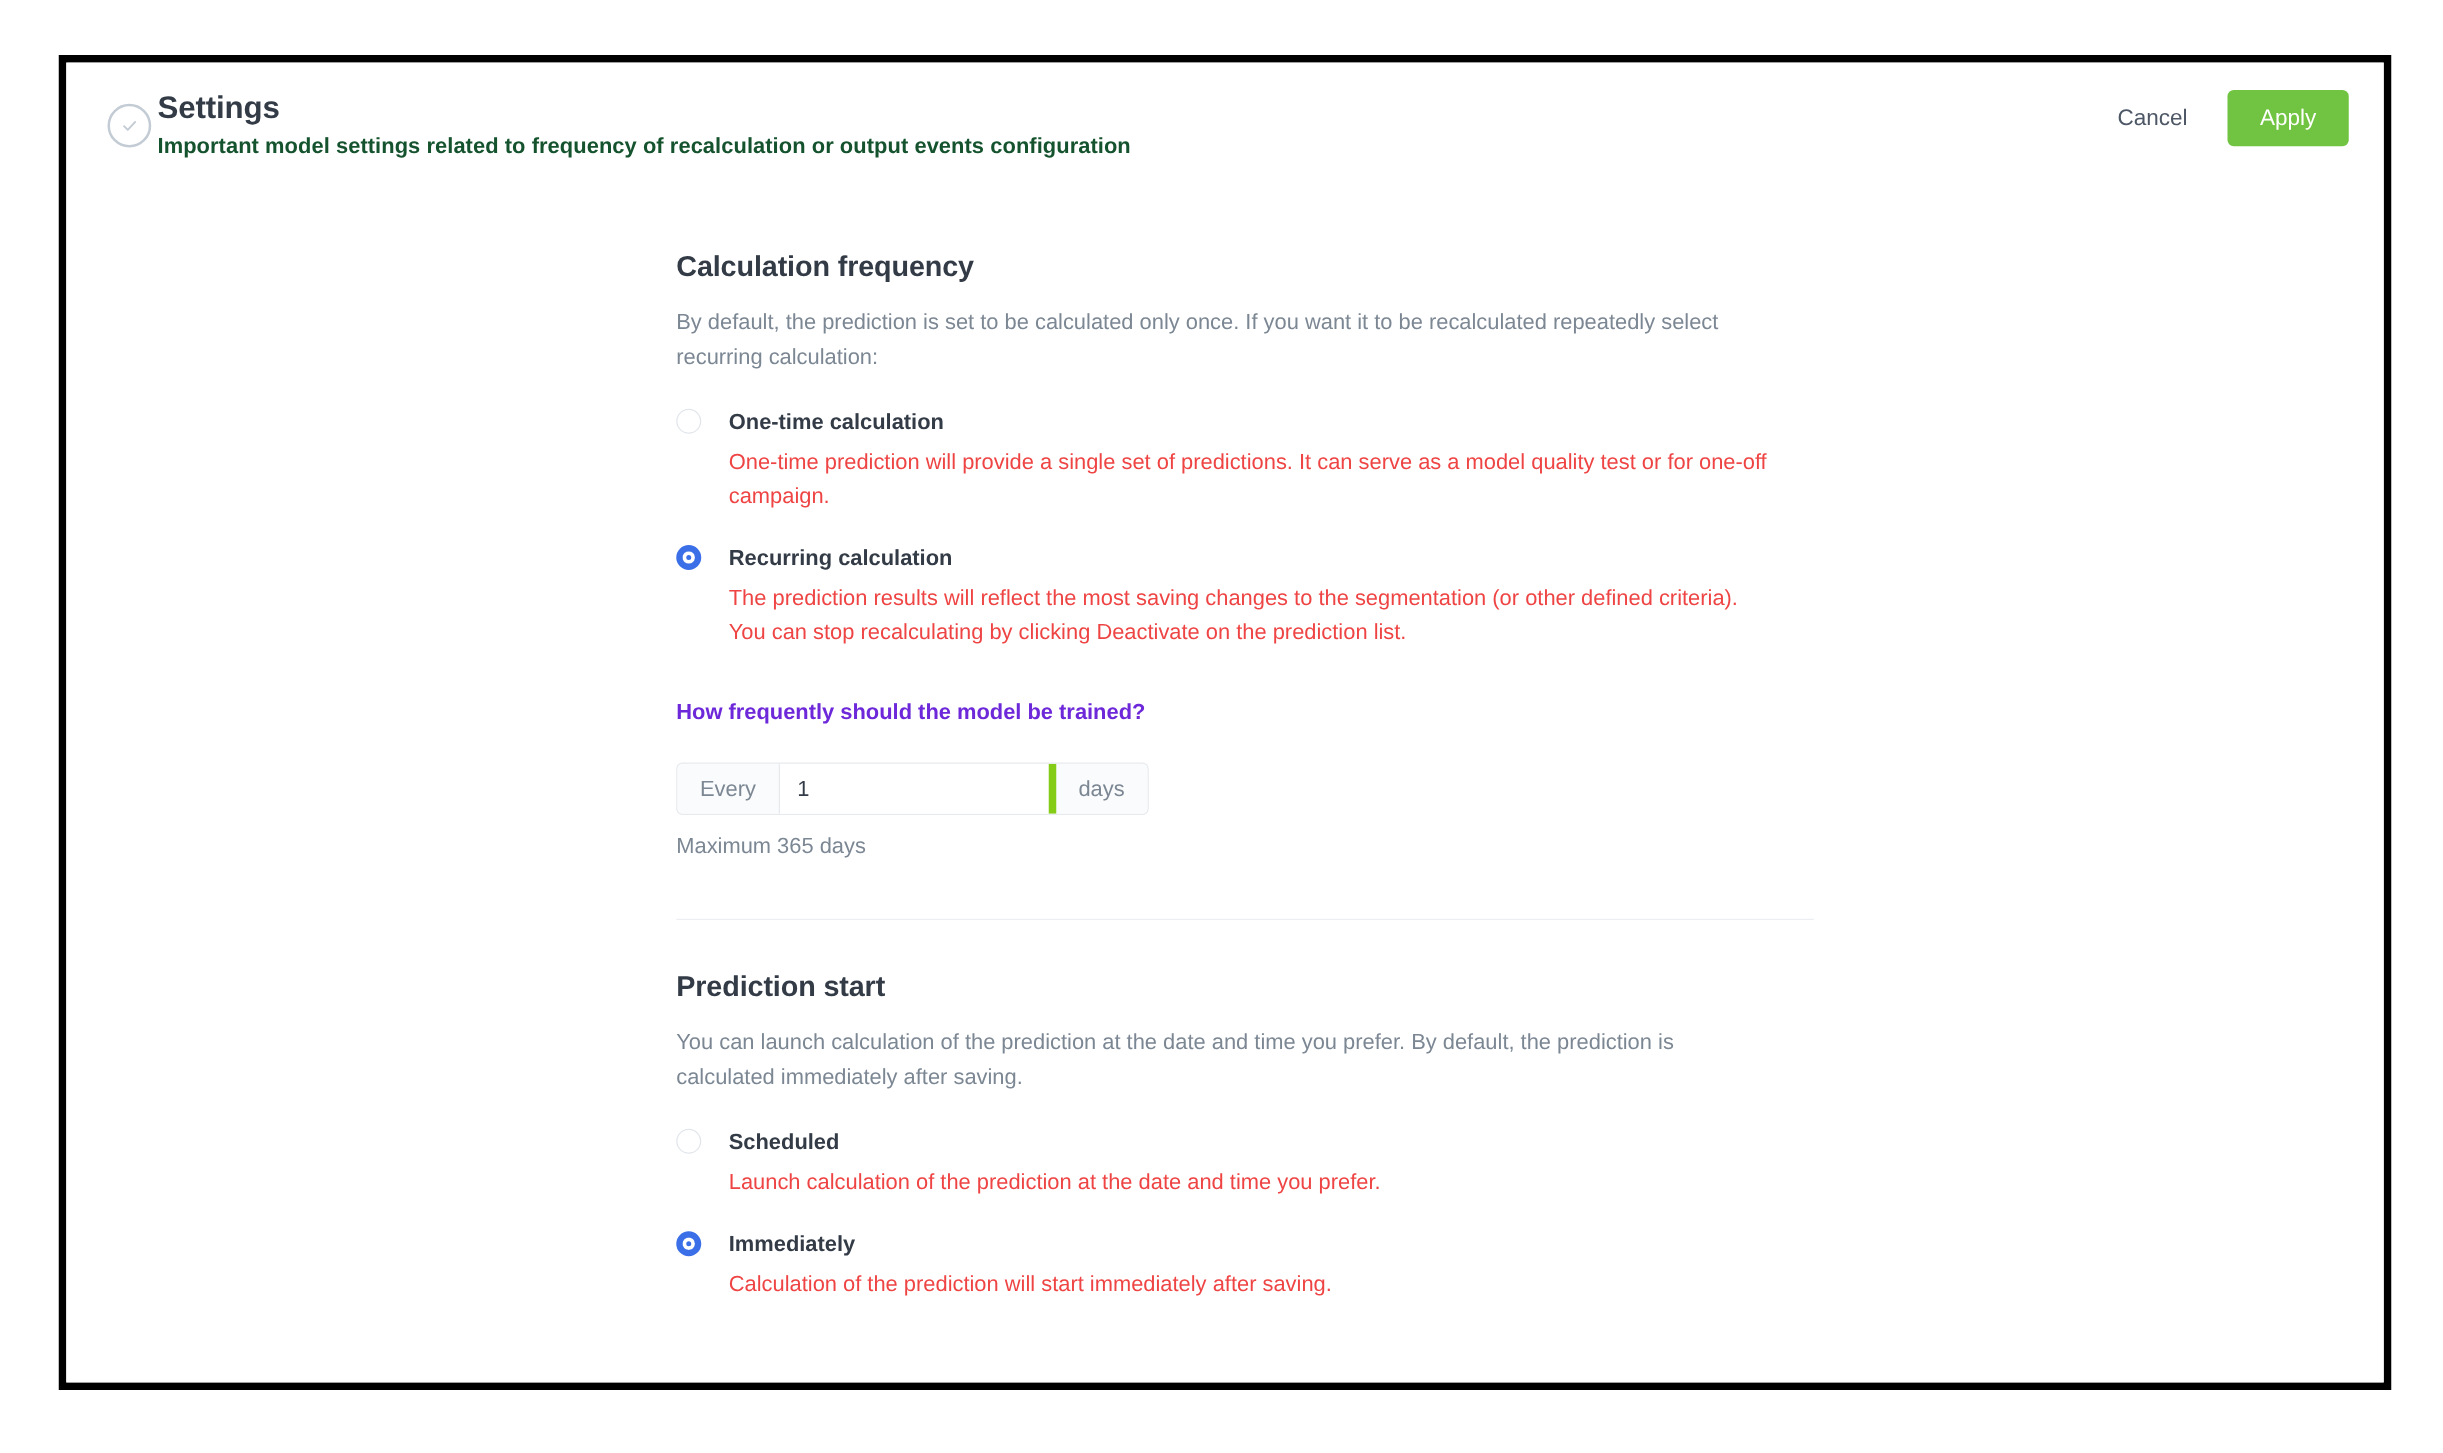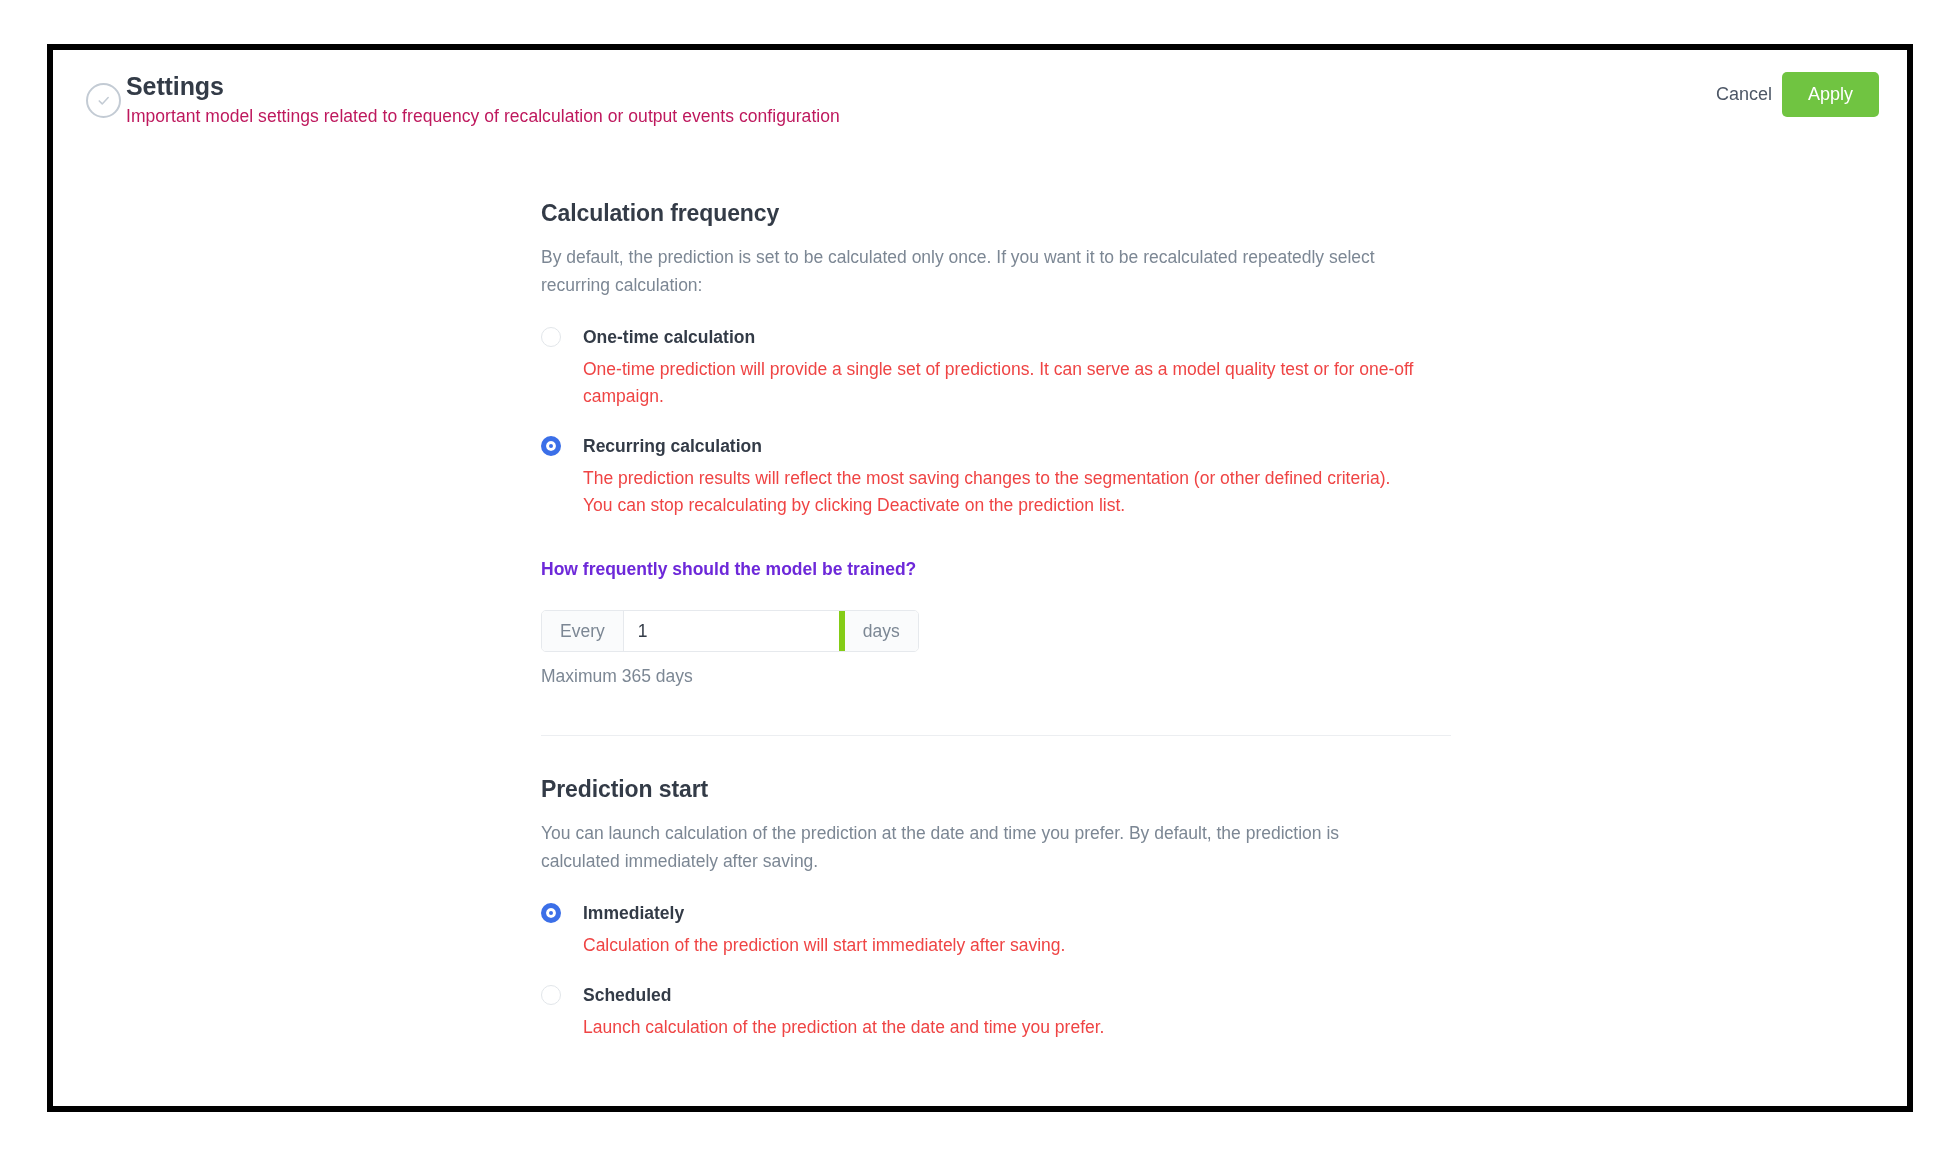--- a/index.html
+++ b/index.html
@@ -67,31 +67,32 @@
     font-weight: 700;
     color: #333b47;
     letter-spacing: -0.1px;
   }
 
   .header-sub {
     position: absolute;
     left: 73px;
     top: 56px;
     font-size: 17.5px;
-    font-weight: 400;
-    color: #be185d;
+    font-weight: 700;
+    color: #14532d;
     letter-spacing: 0.05px;
   }
 
   .header-actions {
     position: absolute;
     right: 28px;
     top: 22px;
     display: flex;
     align-items: center;
+    gap: 22px;
   }
 
   .cancel-btn {
     font-size: 18px;
     color: #4d5766;
     background: transparent;
     border: none;
     padding: 8px 10px;
     cursor: pointer;
     font-family: inherit;
@@ -300,29 +301,29 @@
 
         <div>
 
           <div class="section-title">Prediction start</div>
 
           <div class="section-desc">You can launch calculation of the prediction at the date and time you prefer. By default, the prediction is calculated immediately after saving.</div>
 
           <div class="sec2-radio-list">
 
             <div class="radio-row">
+              <span class="radio-mark"></span>
+              <span class="radio-label">Scheduled</span>
+              <div class="radio-desc">Launch calculation of the prediction at the date and time you prefer.</div>
+            </div>
+
+            <div class="radio-row">
               <span class="radio-mark checked"></span>
               <span class="radio-label">Immediately</span>
               <div class="radio-desc">Calculation of the prediction will start immediately after saving.</div>
-            </div>
-
-            <div class="radio-row">
-              <span class="radio-mark"></span>
-              <span class="radio-label">Scheduled</span>
-              <div class="radio-desc">Launch calculation of the prediction at the date and time you prefer.</div>
             </div>
 
           </div>
 
         </div>
 
       </div>
     </div>
   </div>
 </div>

